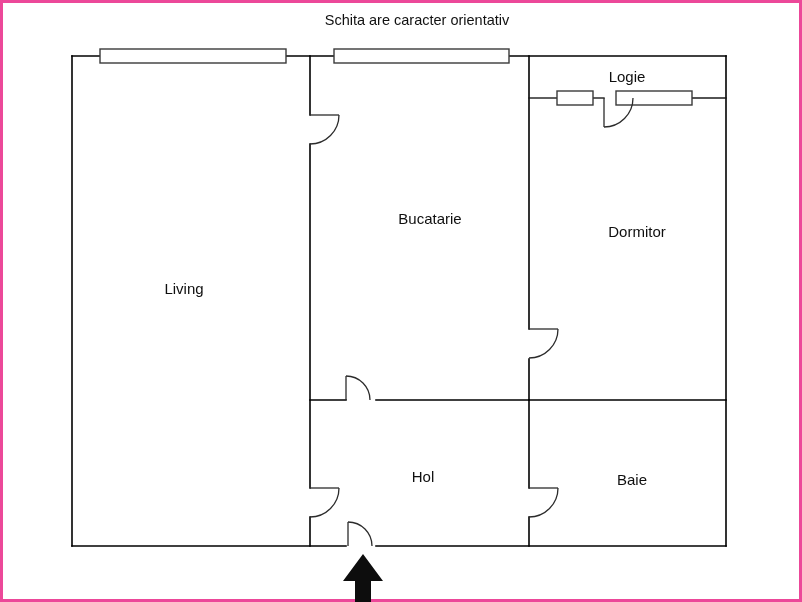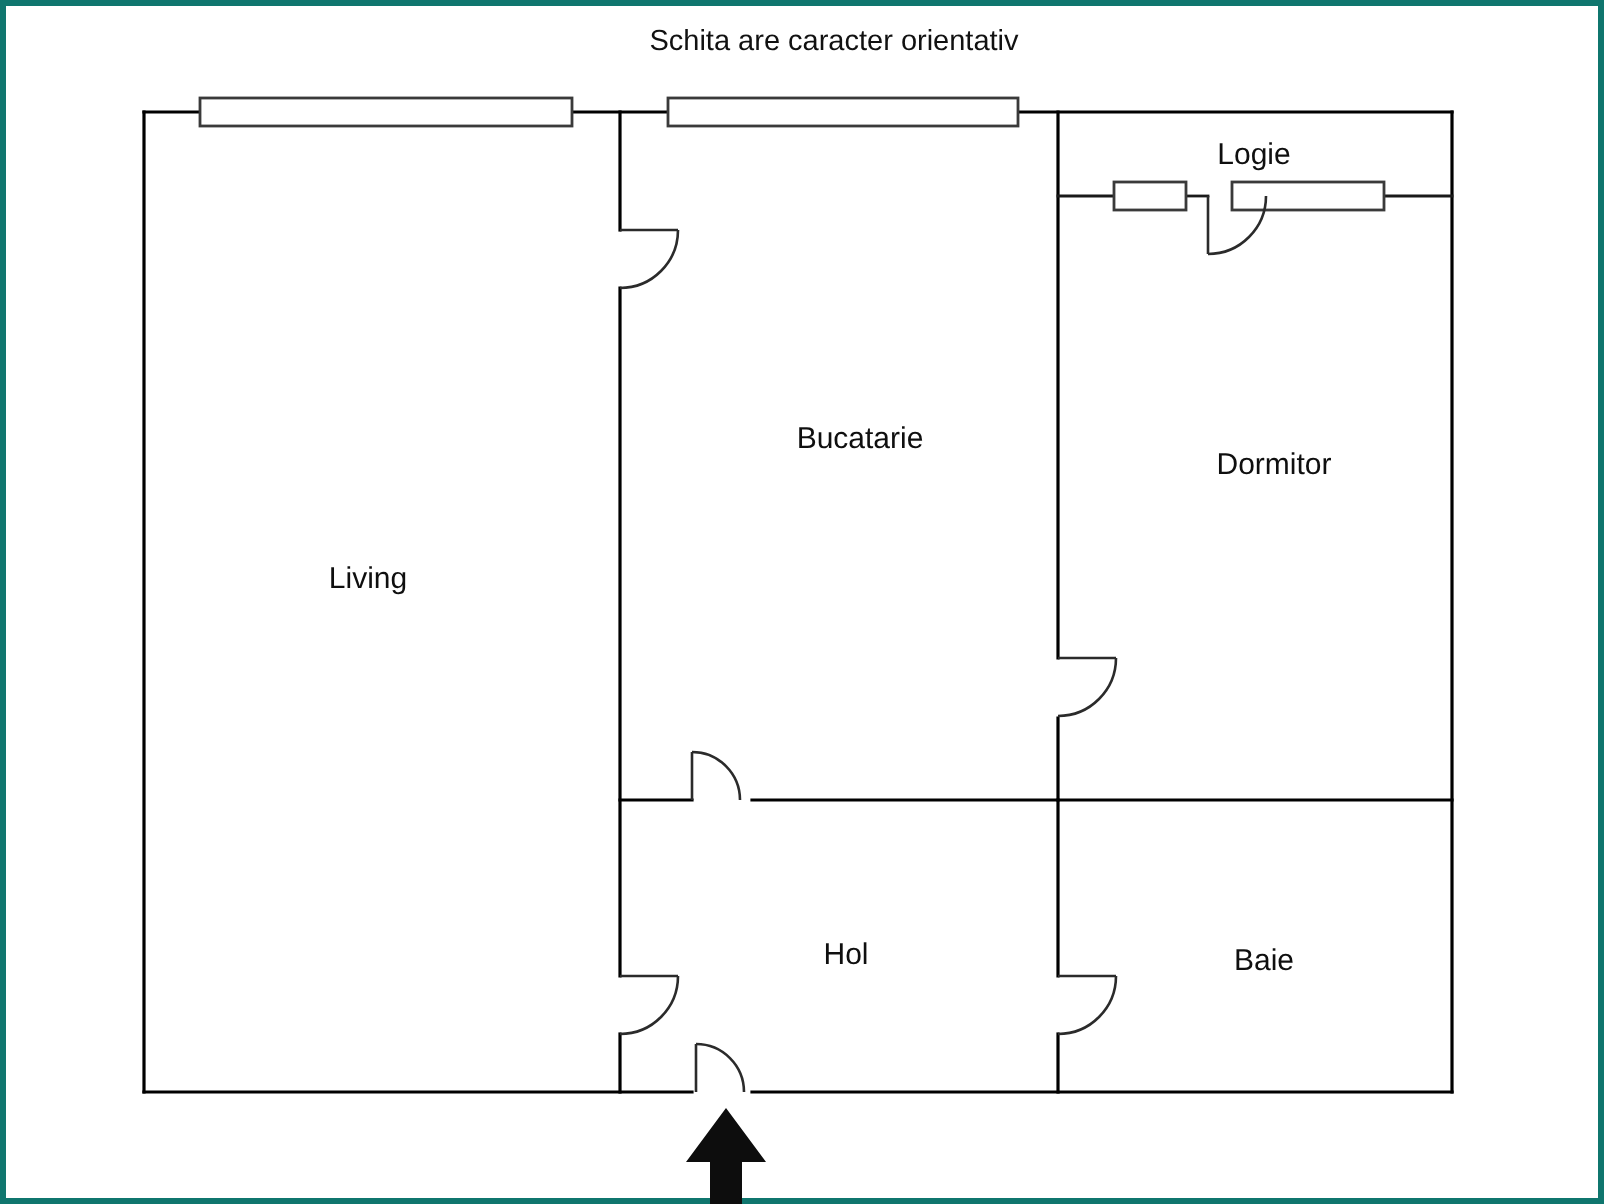--- a/index.html
+++ b/index.html
@@ -12,21 +12,21 @@
     height: 602px;
     font-family: "Liberation Sans", sans-serif;
     overflow: hidden;
   }
   #plan-root {
     position: relative;
     width: 802px;
     height: 602px;
     background: #ffffff;
     box-sizing: border-box;
-    border: 3px solid #0f766e;
+    border: 3px solid #ec4899;
   }
   #plan-svg {
     display: block;
     width: 802px;
     height: 602px;
   }
   .wall {
     stroke: #000000;
     stroke-width: 1.6;
     fill: none;

